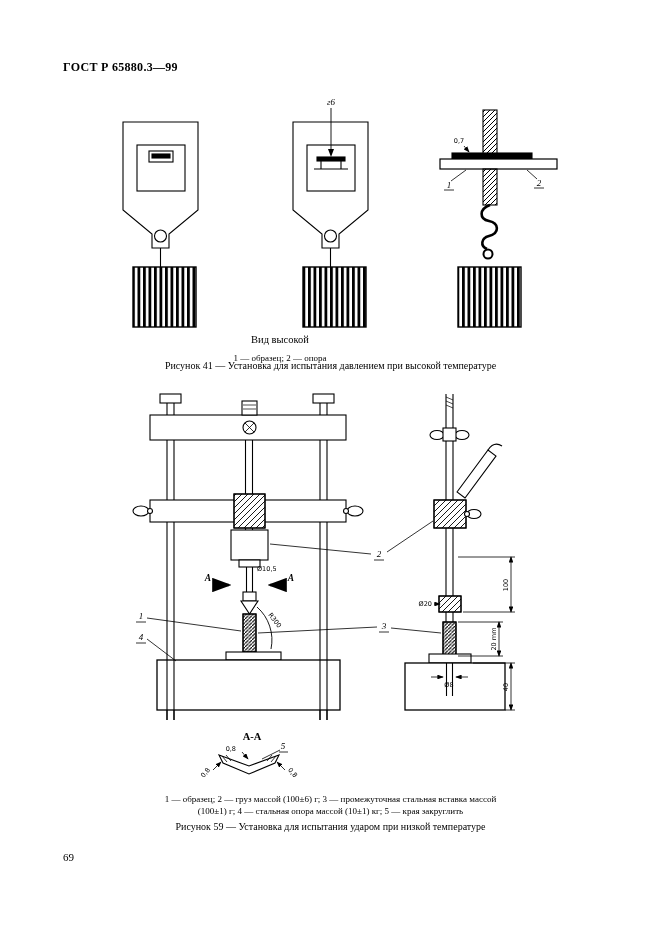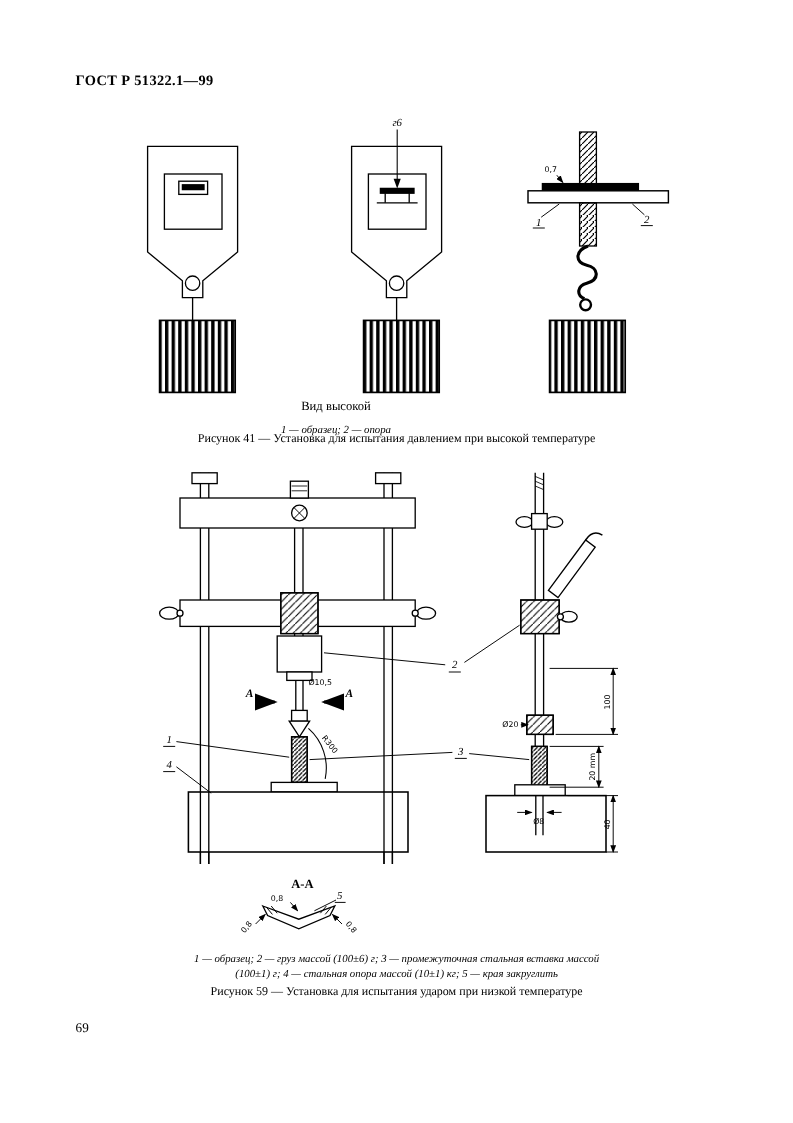--- a/index.html
+++ b/index.html
@@ -1,36 +1,36 @@
 <!DOCTYPE html>
 <html><head>
 <meta charset="utf-8">
 <style>
   * { margin:0; padding:0; box-sizing:border-box; }
   html,body { width:661px; height:936px; }
   body { background:#ffffff; position:relative; font-family:"Liberation Serif", serif; color:#000; }
   .abs { position:absolute; }
   .doc-header { font-weight:bold; font-size:12px; letter-spacing:0.3px; }
   .view-label { font-size:10.5px; text-align:center; }
-  .legend { font-style:italic; font-size:9px; text-align:center; line-height:12px; }
+  .legend { font-size:9px; text-align:center; line-height:12px; }
   .caption { font-size:10px; text-align:center; }
   .pageno { font-size:11px; }
   svg { overflow:visible; }
   svg text { font-family:"Liberation Serif", serif; }
   svg text.callout { font-size:9px; font-style:italic; }
   svg text.dim { font-size:6.5px; font-family:"DejaVu Sans", sans-serif; }
   svg text.secA { font-size:9.5px; font-weight:bold; font-style:italic; }
   svg text.secTitle { font-size:10.5px; font-weight:bold; }
 </style>
 </head>
 <body>
 
 <div class="page">
 
-  <div class="abs doc-header" style="left:63px; top:60px;">ГОСТ Р 51322.1—99</div>
+  <div class="abs doc-header" style="left:63px; top:60px;">ГОСТ Р 65880.3—99</div>
 
   <svg class="abs" style="left:0; top:95px;" width="661" height="250" viewBox="0 0 661 250">
     <defs>
       <pattern id="st41" width="5.5" height="6" patternUnits="userSpaceOnUse">
         <rect width="2.8" height="6" fill="#000"></rect>
       </pattern>
       <pattern id="h41" width="5" height="5" patternUnits="userSpaceOnUse">
         <path d="M0,5 L5,0" stroke="#000" stroke-width="1" fill="none"></path>
       </pattern>
       <marker id="m41" markerWidth="8" markerHeight="6" refX="7" refY="3" orient="auto">

